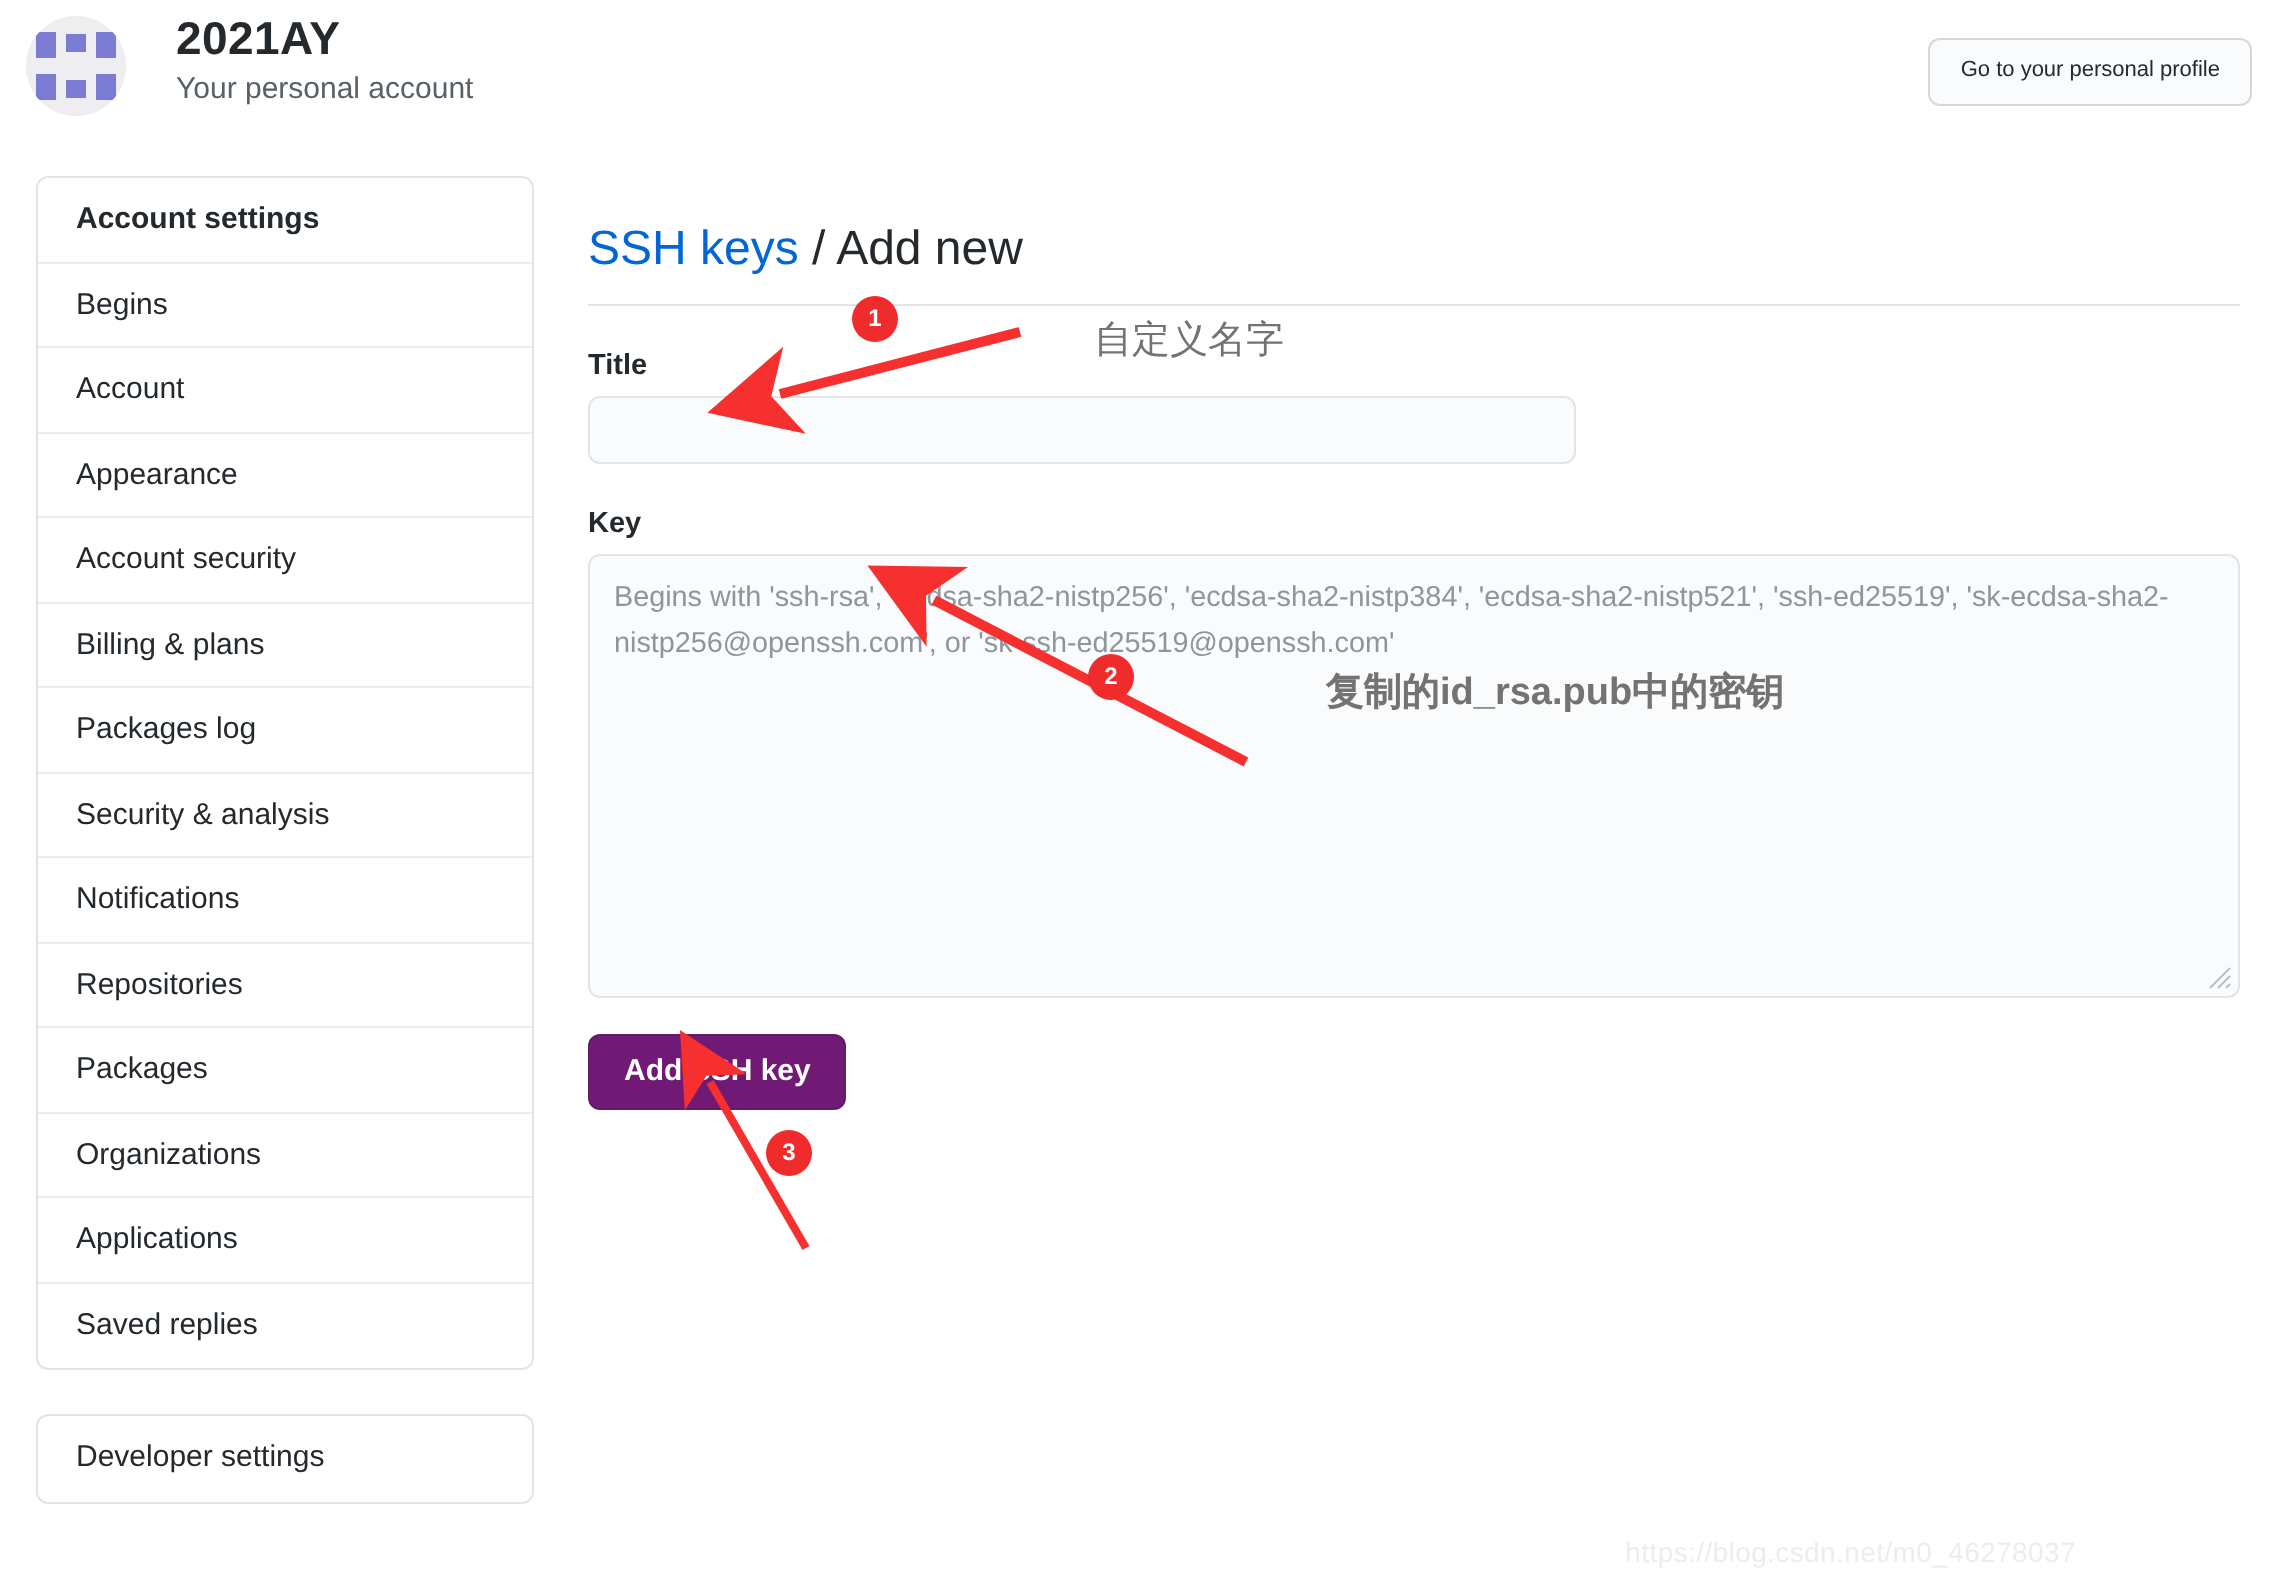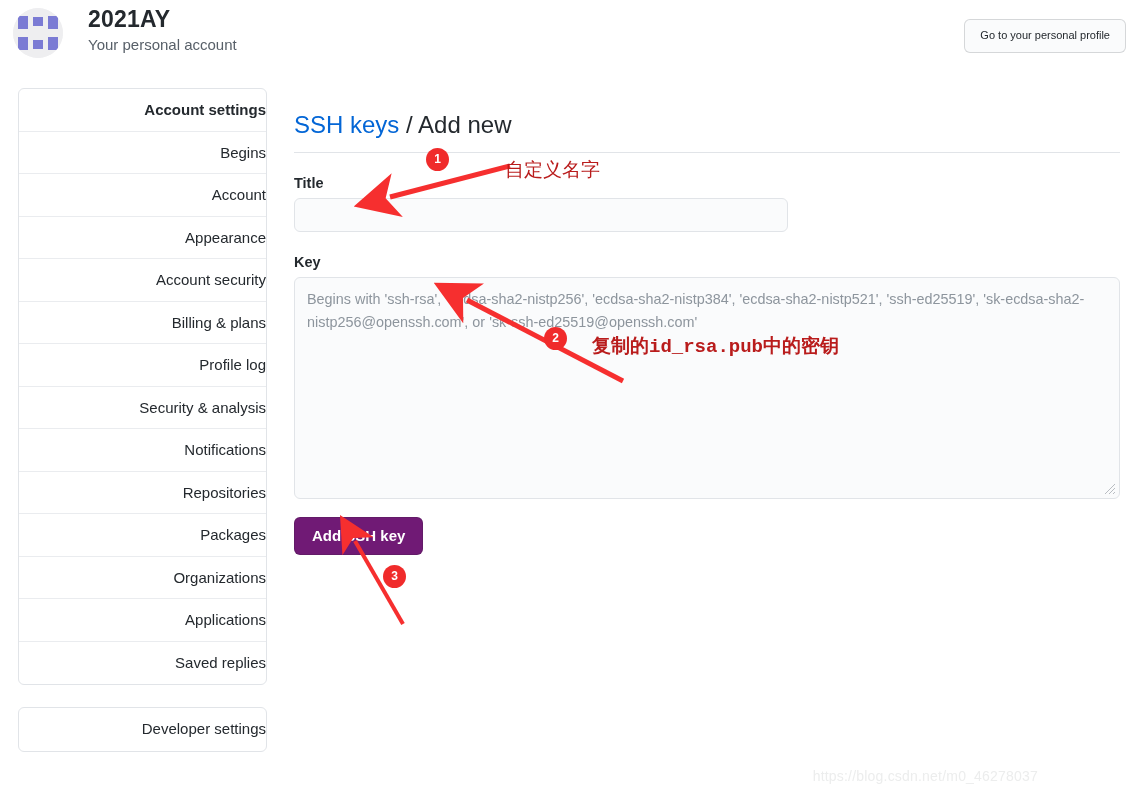--- a/index.html
+++ b/index.html
@@ -31,21 +31,21 @@
     font-size: 11px; color: #24292e;
     background: #fafbfc; border: 1px solid rgba(27,31,35,.16);
     border-radius: 6px; line-height: 19px; cursor: pointer;
     font-family: inherit; white-space: nowrap;
   }
 
   
   .sidebar { position: absolute; left: 18px; top: 88px; width: 249px; }
   .side-box {
     border: 1px solid #e1e4e8; border-radius: 6px;
-    background: #fff; overflow: hidden; text-align: right;
+    background: #fff; overflow: hidden;
   }
   .side-box + .side-box { margin-top: 22px; }
   .side-item {
     position: relative; height: 42.5px; line-height: 42.5px;
     padding-left: 19px; font-size: 15px; color: #24292e;
     border-bottom: 1px solid #eaecef; cursor: pointer;
     white-space: nowrap; overflow: hidden;
   }
   .side-item:last-child { border-bottom: none; }
   .side-item.is-head { font-weight: bold; }
@@ -102,25 +102,26 @@
   .anno-layer {
     position: absolute; left: 0; top: 0;
     width: 1139px; height: 798px; pointer-events: none;
   }
   .anno-badge {
     position: absolute; width: 23px; height: 23px; border-radius: 50%;
     background: #f02b2b; color: #fff; font-size: 12px;
     font-weight: bold; text-align: center; line-height: 23px;
   }
   .anno-text {
-    position: absolute; color: #b91c1c; white-space: nowrap;
-    font-family: Liberation Mono, monospace;
+    position: absolute; color: #737373; white-space: nowrap;
+    font-family: Liberation Sans, sans-serif;
+    margin-left: 42px;
   }
   .anno-1-text { left: 505px; top: 157px; font-size: 19px; }
-  .anno-2-text { left: 592px; top: 333px; font-size: 19px; font-weight: bold; }
+  .anno-2-text { left: 621px; top: 333px; font-size: 19px; font-weight: bold; }
 
   .watermark {
     position: absolute; right: 10px; top: 768px;
     font-size: 14px; color: #eceded; letter-spacing: .2px;
     white-space: nowrap;
   }
 </style>
 </head>
 <body>
 
@@ -149,21 +150,21 @@
 
   <div class="sidebar">
 
     <div class="side-box">
       <div class="side-item is-head">Account settings</div>
       <div class="side-item">Begins</div>
       <div class="side-item">Account</div>
       <div class="side-item">Appearance</div>
       <div class="side-item">Account security</div>
       <div class="side-item">Billing &amp; plans</div>
-      <div class="side-item">Profile log</div>
+      <div class="side-item">Packages log</div>
       <div class="side-item">Security &amp; analysis</div>
       <div class="side-item">Notifications</div>
       <div class="side-item">Repositories</div>
       <div class="side-item">Packages</div>
       <div class="side-item">Organizations</div>
       <div class="side-item">Applications</div>
       <div class="side-item">Saved replies</div>
     </div>
 
     <div class="side-box">

